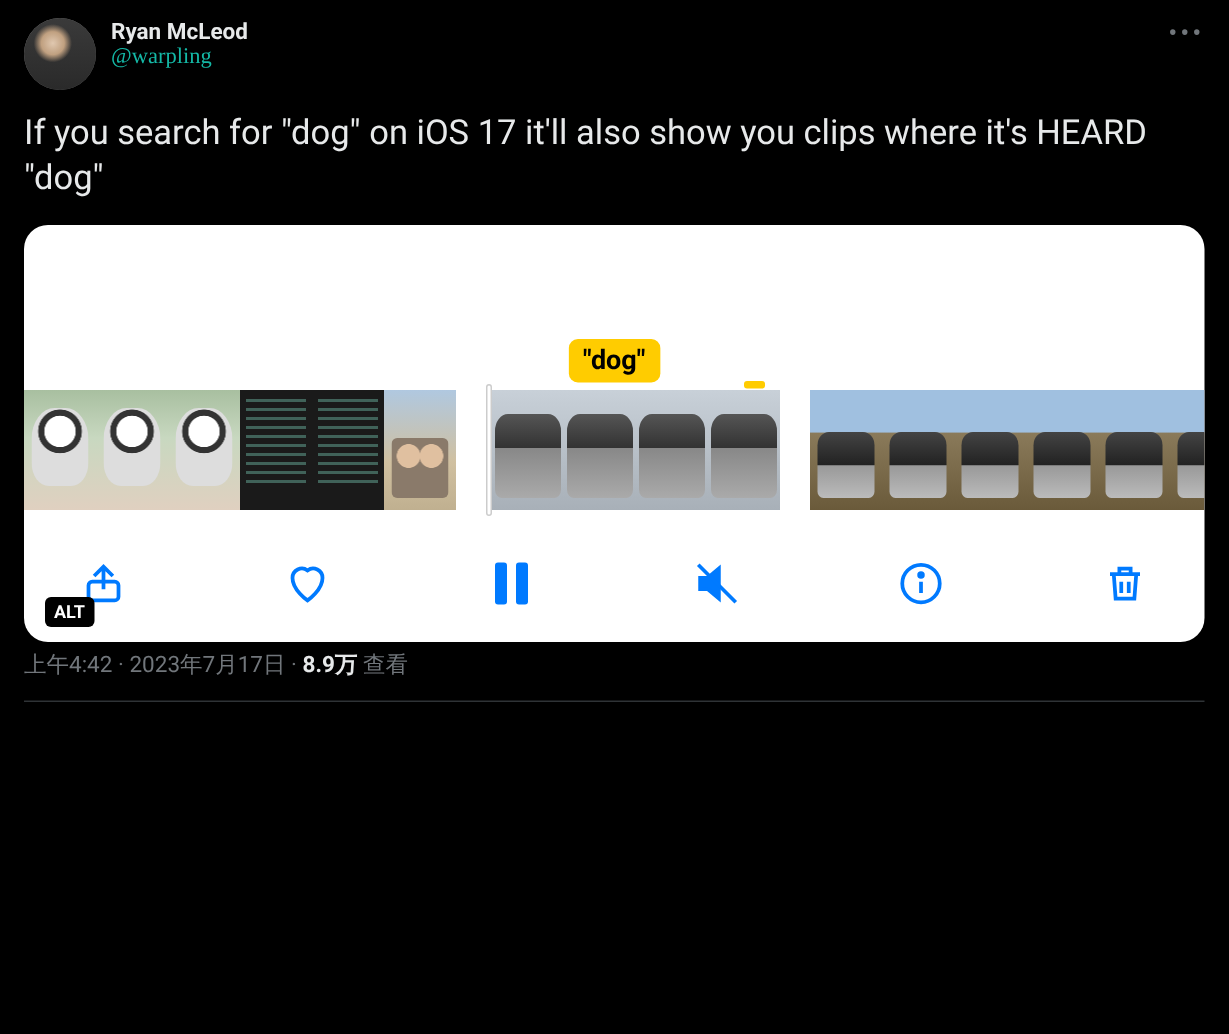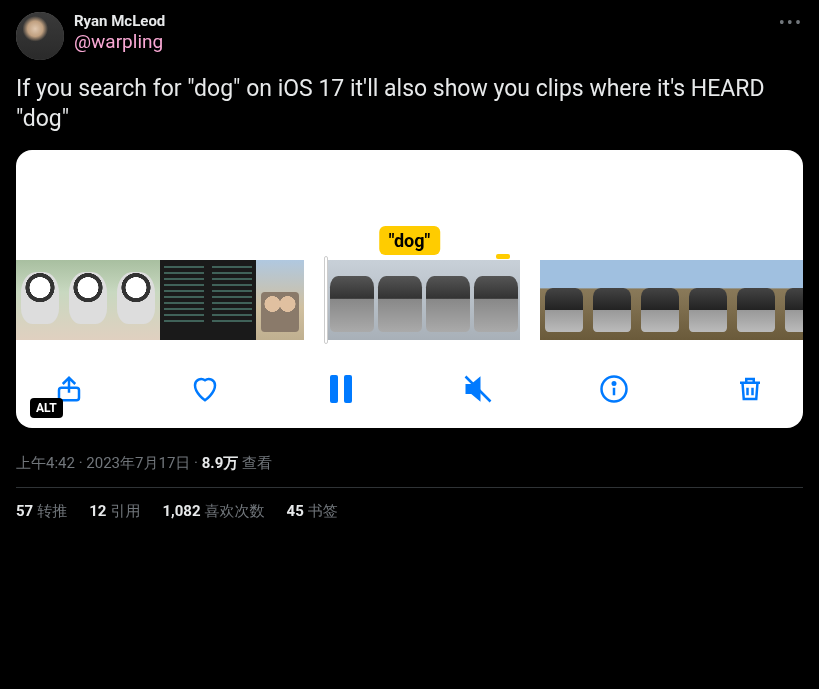--- a/index.html
+++ b/index.html
@@ -32,21 +32,21 @@
   }
   .avatar::after {
     content: "";
     position: absolute;
     inset: 0;
     background: radial-gradient(circle at 40% 35%, #e0c8b0 0%, #c0a080 18%, transparent 30%),
                 linear-gradient(180deg, #3a3a3a 0%, #2a2a2a 100%);
   }
   .user-block { display: flex; flex-direction: column; justify-content: center; }
   .display-name { font-weight: 700; font-size: 15px; color: #e7e9ea; }
-  .handle { font-size: 19px; color: #f9a8d4; }
+  .handle { font-size: 15px; color: #14b8a6; font-family: Liberation Serif, serif; }
   .more {
     position: absolute;
     right: 0;
     top: 0;
     color: #71767b;
     font-size: 18px;
     letter-spacing: 2px;
     cursor: pointer;
   }
   .tweet-text {
@@ -154,21 +154,21 @@
     left: 14px;
     bottom: 10px;
     background: #000;
     color: #fff;
     font-weight: 700;
     font-size: 12px;
     padding: 3px 6px;
     border-radius: 4px;
   }
   .meta {
-    margin-top: 26px;
+    margin-top: 6px;
     font-size: 15px;
     color: #71767b;
   }
   .meta .views-count { color: #e7e9ea; font-weight: 700; }
   .divider {
     border: none;
     border-top: 1px solid #2f3336;
     margin: 14px 0;
   }
   .stats {
@@ -272,20 +272,14 @@
 
     <div class="alt-badge">ALT</div>
   </div>
 
   <div class="meta">
     <span>上午4:42</span><span> · </span><span>2023年7月17日</span><span> · </span><span class="views-count">8.9万</span><span> 查看</span>
   </div>
 
   <hr class="divider">
 
-  <div class="stats">
-    <div><span class="num">57</span><span>转推</span></div>
-    <div><span class="num">12</span><span>引用</span></div>
-    <div><span class="num">1,082</span><span>喜欢次数</span></div>
-    <div><span class="num">45</span><span>书签</span></div>
-  </div>
 
 </div>
 
 </body></html>

